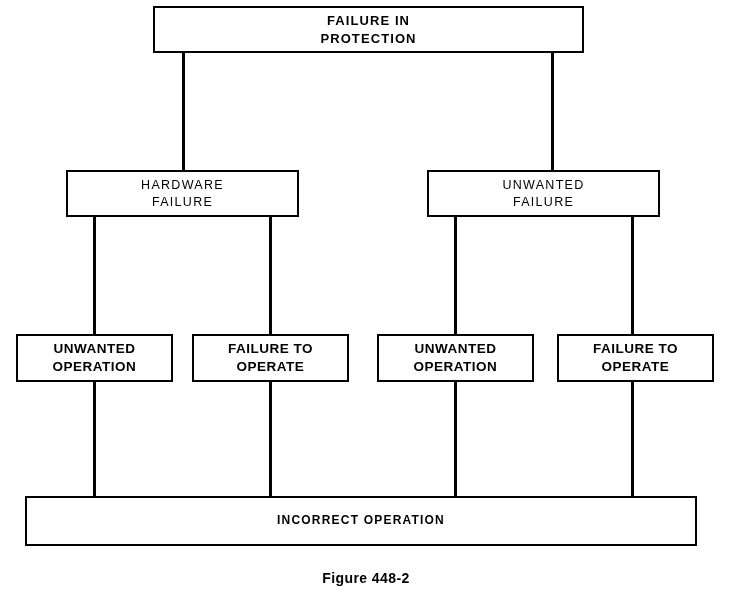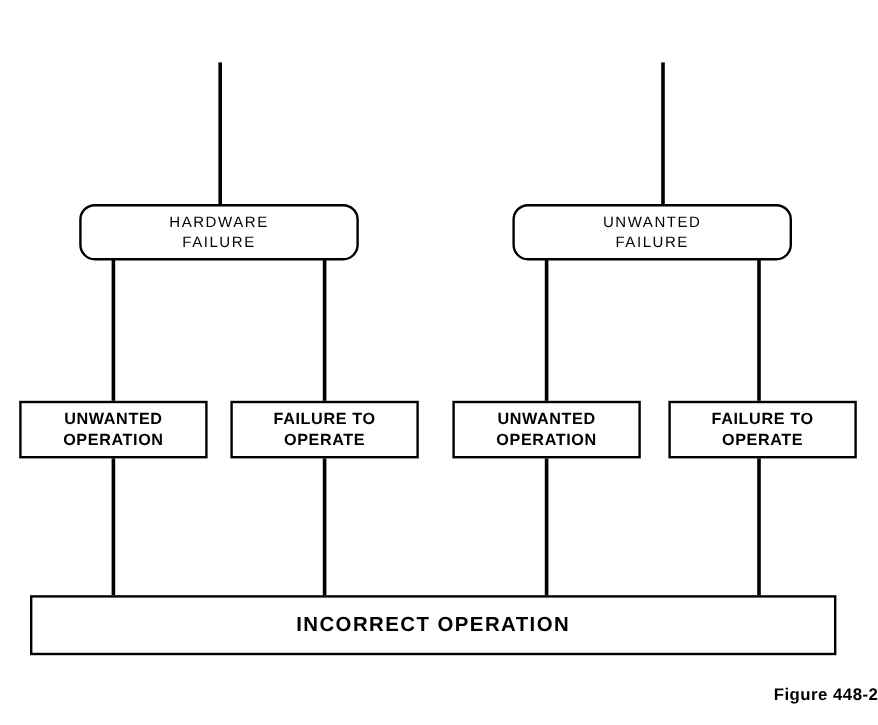--- a/index.html
+++ b/index.html
@@ -56,21 +56,20 @@
   }
 
   
   .node--mid {
     top: 170px;
     width: 233px;
     height: 47px;
     font-size: 12.5px;
     font-weight: normal;
     letter-spacing: 1.3px;
-    border-radius: 13px;
   }
   .node--mid-left  { left: 66px; }
   .node--mid-right { left: 427px; }
 
   
   .node--leaf {
     top: 334px;
     width: 157px;
     height: 48px;
     font-size: 13.5px;
@@ -82,39 +81,39 @@
   .node--leaf-2 { left: 192px; }
   .node--leaf-3 { left: 377px; }
   .node--leaf-4 { left: 557px; }
 
   
   .node--bar {
     left: 25px;
     top: 496px;
     width: 672px;
     height: 50px;
-    font-size: 17px;
+    font-size: 12px;
     font-weight: bold;
     letter-spacing: 1.2px;
   }
 
   
   .connector {
     position: absolute;
     background: #000000;
     width: 3px;
     z-index: 1;
   }
 
   .caption {
     position: absolute;
     left: 0;
     top: 570px;
     width: 732px;
-    text-align: right;
+    text-align: center;
     font-size: 14px;
     font-weight: bold;
     letter-spacing: 0.4px;
   }
 </style>
 </head>
 <body>
 
 <div id="diagram">
 
@@ -125,20 +124,24 @@
   <div class="connector" style="left:269px; top:216px; height:120px;"></div>
 
   <div class="connector" style="left:454px; top:216px; height:120px;"></div>
   <div class="connector" style="left:631px; top:216px; height:120px;"></div>
 
   <div class="connector" style="left:93px; top:381px; height:117px;"></div>
   <div class="connector" style="left:269px; top:381px; height:117px;"></div>
   <div class="connector" style="left:454px; top:381px; height:117px;"></div>
   <div class="connector" style="left:631px; top:381px; height:117px;"></div>
 
+  <div class="node node--root">
+    <span class="line1">FAILURE IN</span>
+    <span class="line2">PROTECTION</span>
+  </div>
 
   <div class="node node--mid node--mid-left">
     <span class="line1">HARDWARE</span>
     <span class="line2">FAILURE</span>
   </div>
 
   <div class="node node--mid node--mid-right">
     <span class="line1">UNWANTED</span>
     <span class="line2">FAILURE</span>
   </div>

